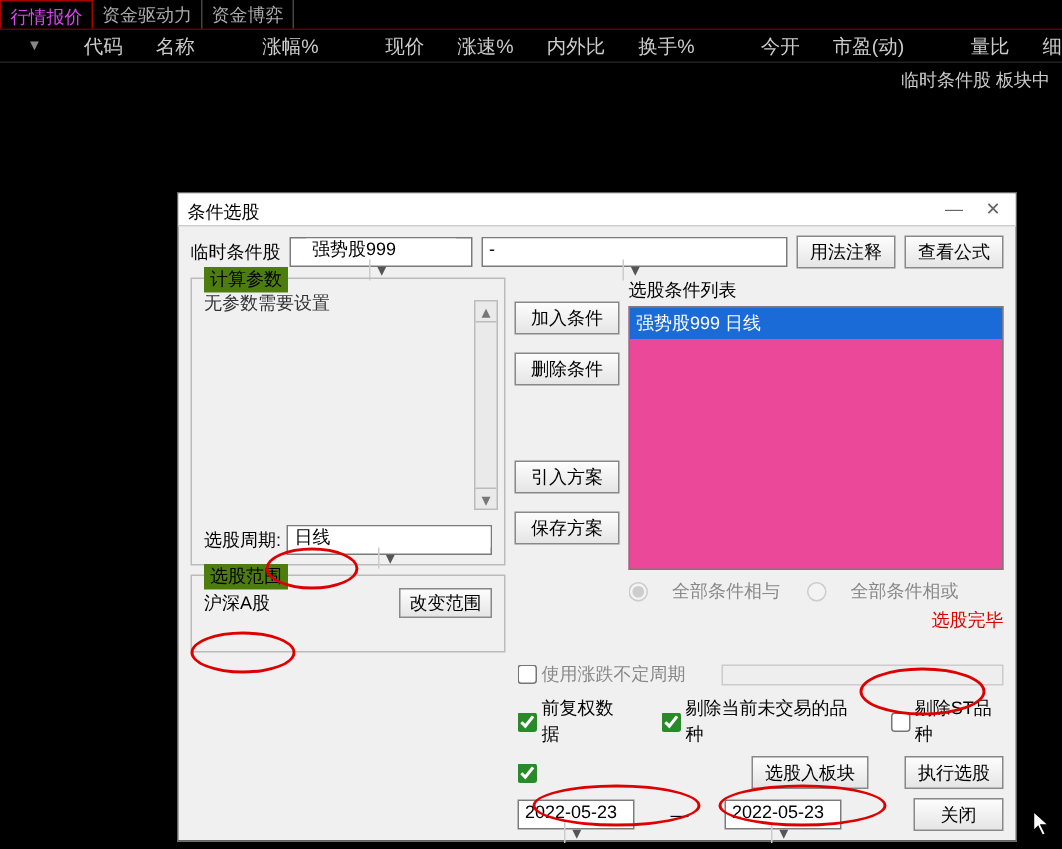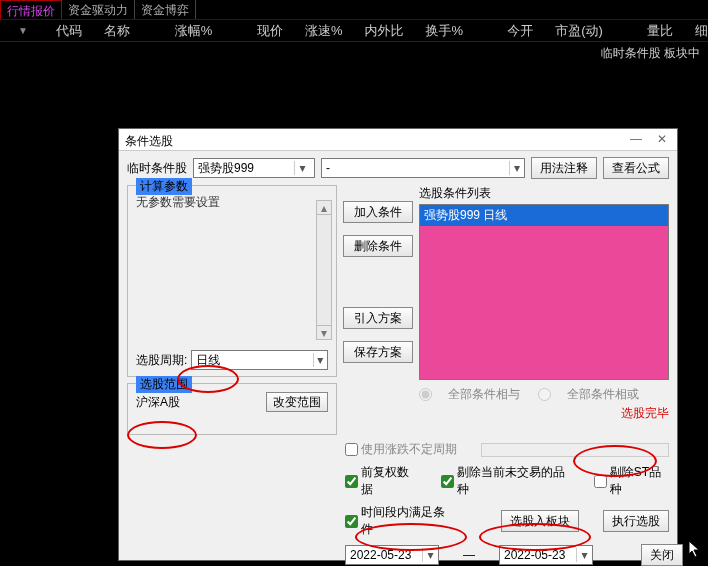--- a/index.html
+++ b/index.html
@@ -15,30 +15,30 @@
 .status-line { color: #ccc; font-size: 12px; text-align: right; padding: 3px 8px; }
 
 .dialog { position: absolute; left: 118px; top: 128px; width: 560px; height: 433px; background: #f0f0f0; border: 1px solid #646464; box-shadow: 2px 2px 6px rgba(0,0,0,0.5); font-size: 12px; color: #000; }
 .titlebar { height: 22px; background: #fff; display: flex; align-items: flex-end; padding: 0 6px; border-bottom: 1px solid #ccc; position: relative; }
 .titlebar .win-controls { position: absolute; right: 2px; top: 0; display: flex; }
 .win-btn { width: 26px; height: 20px; display: flex; align-items: center; justify-content: center; color: #666; cursor: pointer; }
 
 .dlg-body { padding: 6px 8px; }
 
 .row1 { display: flex; align-items: center; gap: 6px; margin-bottom: 6px; }
-.combo { display: flex; align-items: center; border: 1px solid #7a7a7a; background: #fff; height: 20px; }
+.combo { display: flex; align-items: center; border: 1px solid #7a7a7a; background: #fff; height: 20px; flex-direction: column; }
 .combo input { border: none; outline: none; font-size: 12px; padding: 0 4px; height: 18px; }
 .combo .dd { width: 16px; text-align: center; color: #555; cursor: pointer; border-left: 1px solid #ccc; }
 
 .btn { border: 1px solid #888; background: linear-gradient(#fdfdfd,#e5e5e5); padding: 2px 8px; height: 22px; font-size: 12px; cursor: pointer; white-space: nowrap; }
 .btn.sm { height: 20px; padding: 0 6px; }
 
 .mid { display: flex; gap: 6px; }
 .fieldset { border: 1px solid #bbb; padding: 8px 8px 6px 8px; position: relative; }
-.fieldset .legend { position: absolute; top: -8px; left: 8px; background: #3b82f6; padding: 0 4px; font-size: 12px; text-align: right; }
+.fieldset .legend { position: absolute; top: -8px; left: 8px; background: #4d7c0f; padding: 0 4px; font-size: 12px; text-align: right; }
 
 .left-col { width: 210px; display: flex; flex-direction: column; gap: 6px; }
 .calc-params { height: 192px; }
 .params-text { color: #333; font-size: 12px; }
 .period-row { display: flex; align-items: center; gap: 4px; margin-top: 4px; }
 .scope-box { height: 52px; }
 .scope-row { display: flex; align-items: center; justify-content: space-between; }
 
 .mid-btns { width: 70px; display: flex; flex-direction: column; gap: 12px; padding-top: 16px; }
 .mid-btns .gap { height: 26px; }
@@ -190,21 +190,20 @@
             <span>剔除当前未交易的品种</span>
           </label>
         <label class="chk">
             <input type="checkbox" style="">
             <span>剔除ST品种</span>
           </label>
       </div>
       <div class="line">
         <label class="chk">
             <input type="checkbox" checked="" style="">
-            <span>时间段内满足条件</span>
           </label>
         <div class="spacer"></div>
         <button class="btn">选股入板块</button>
         <button class="btn">执行选股</button>
       </div>
       <div class="line">
         <div class="combo">
           <input style="width: 76px;" value="2022-05-23">
           <span class="dd">▾</span>
         </div>

